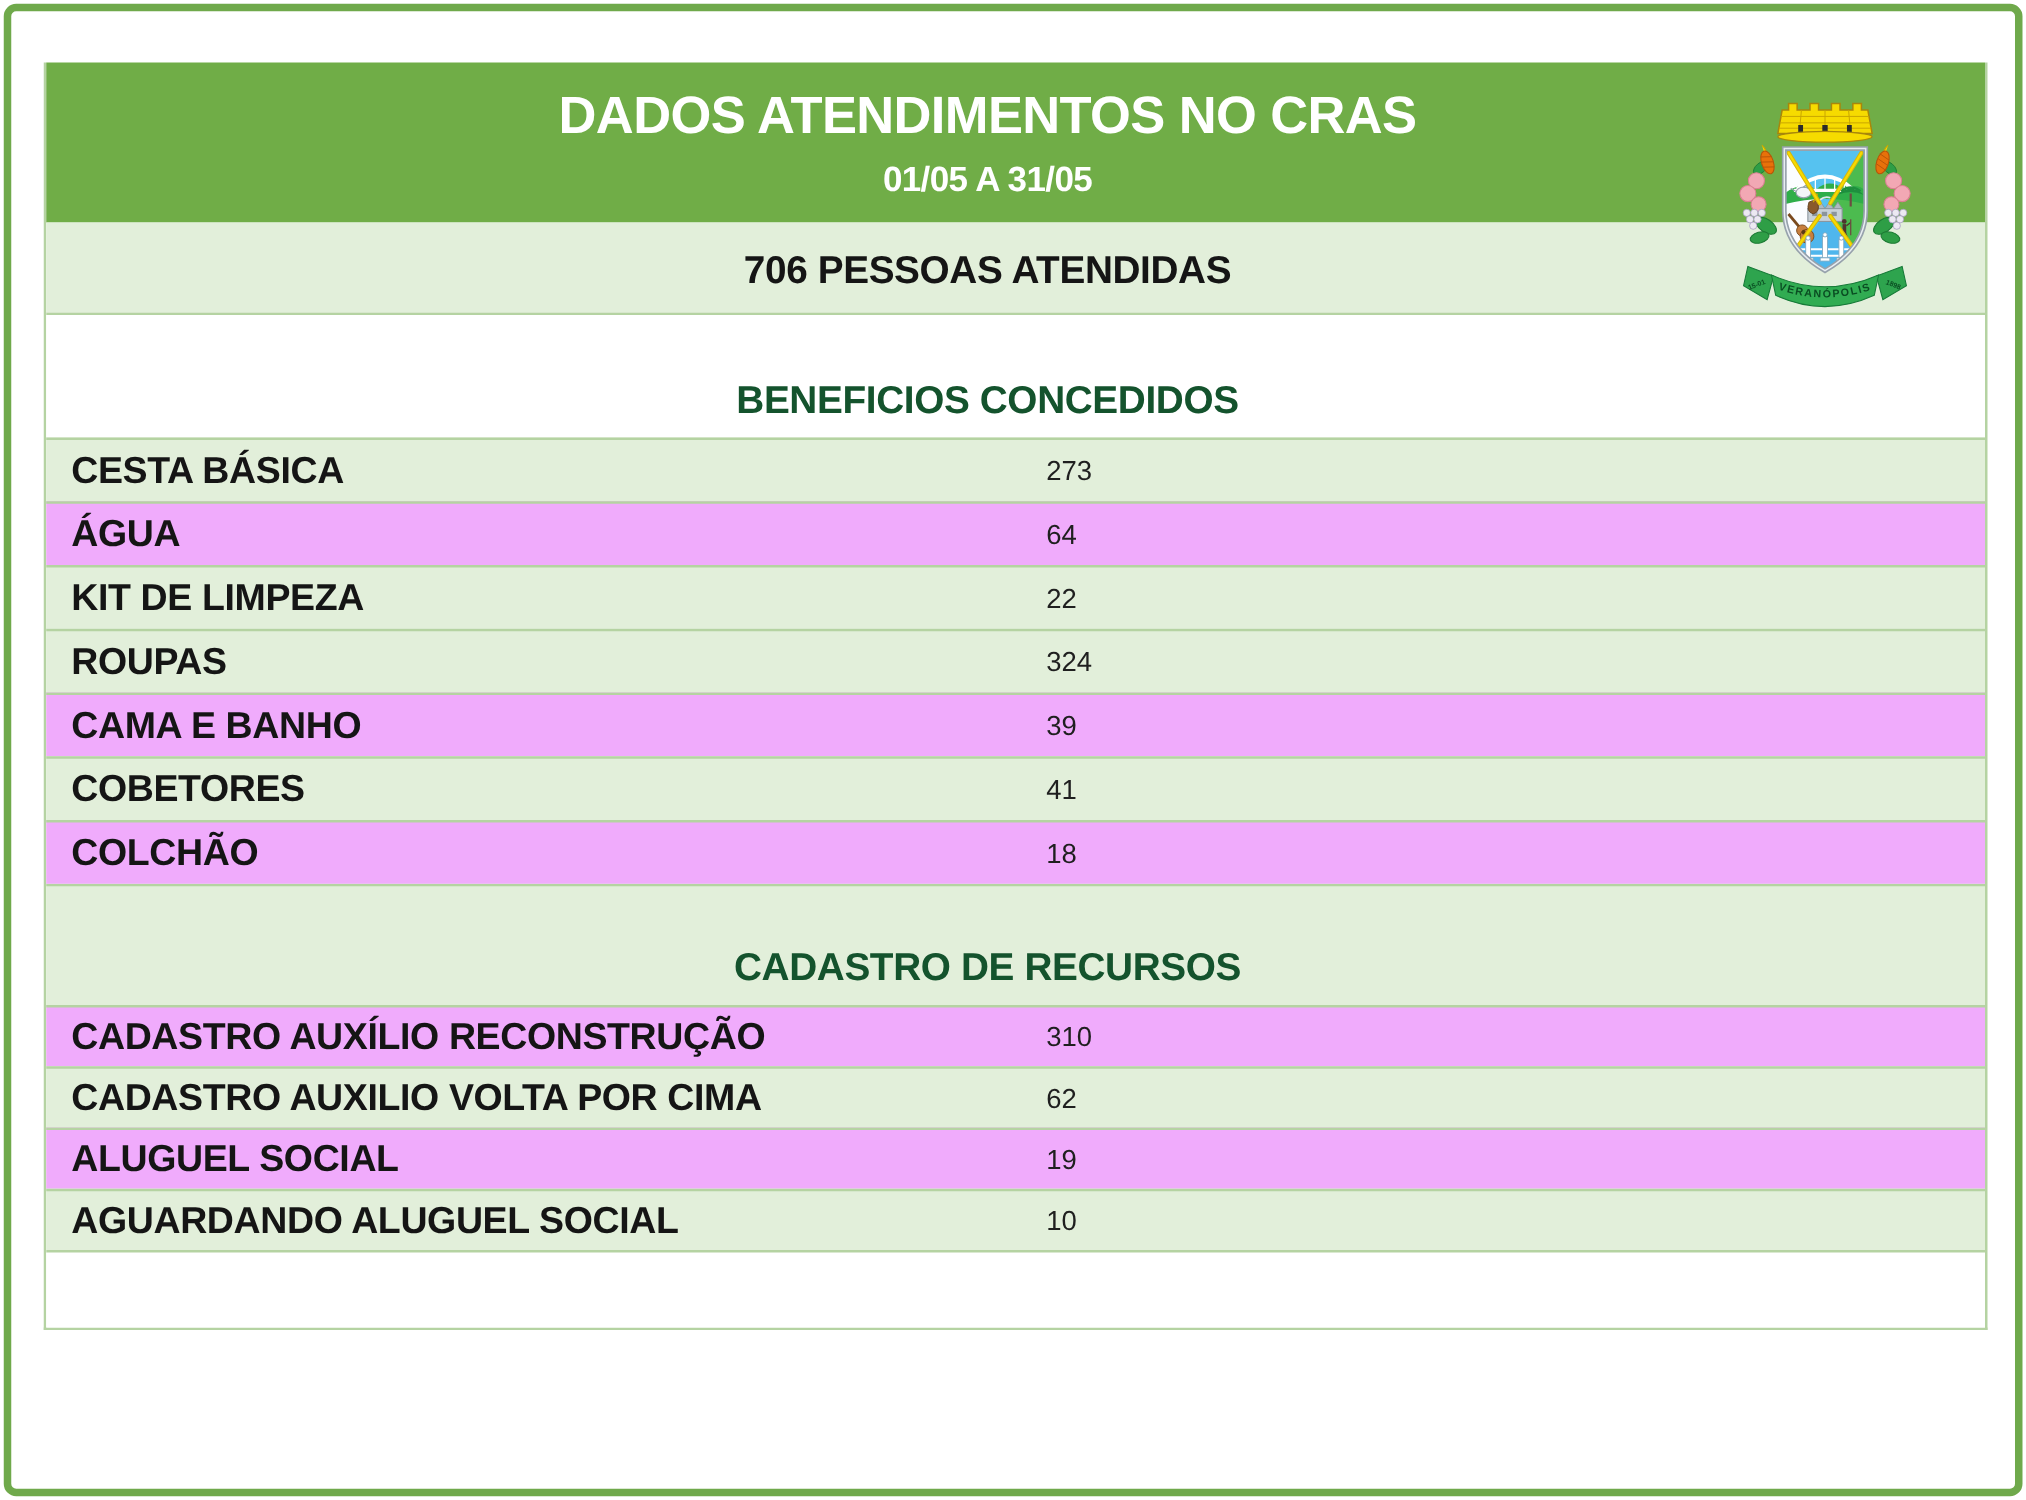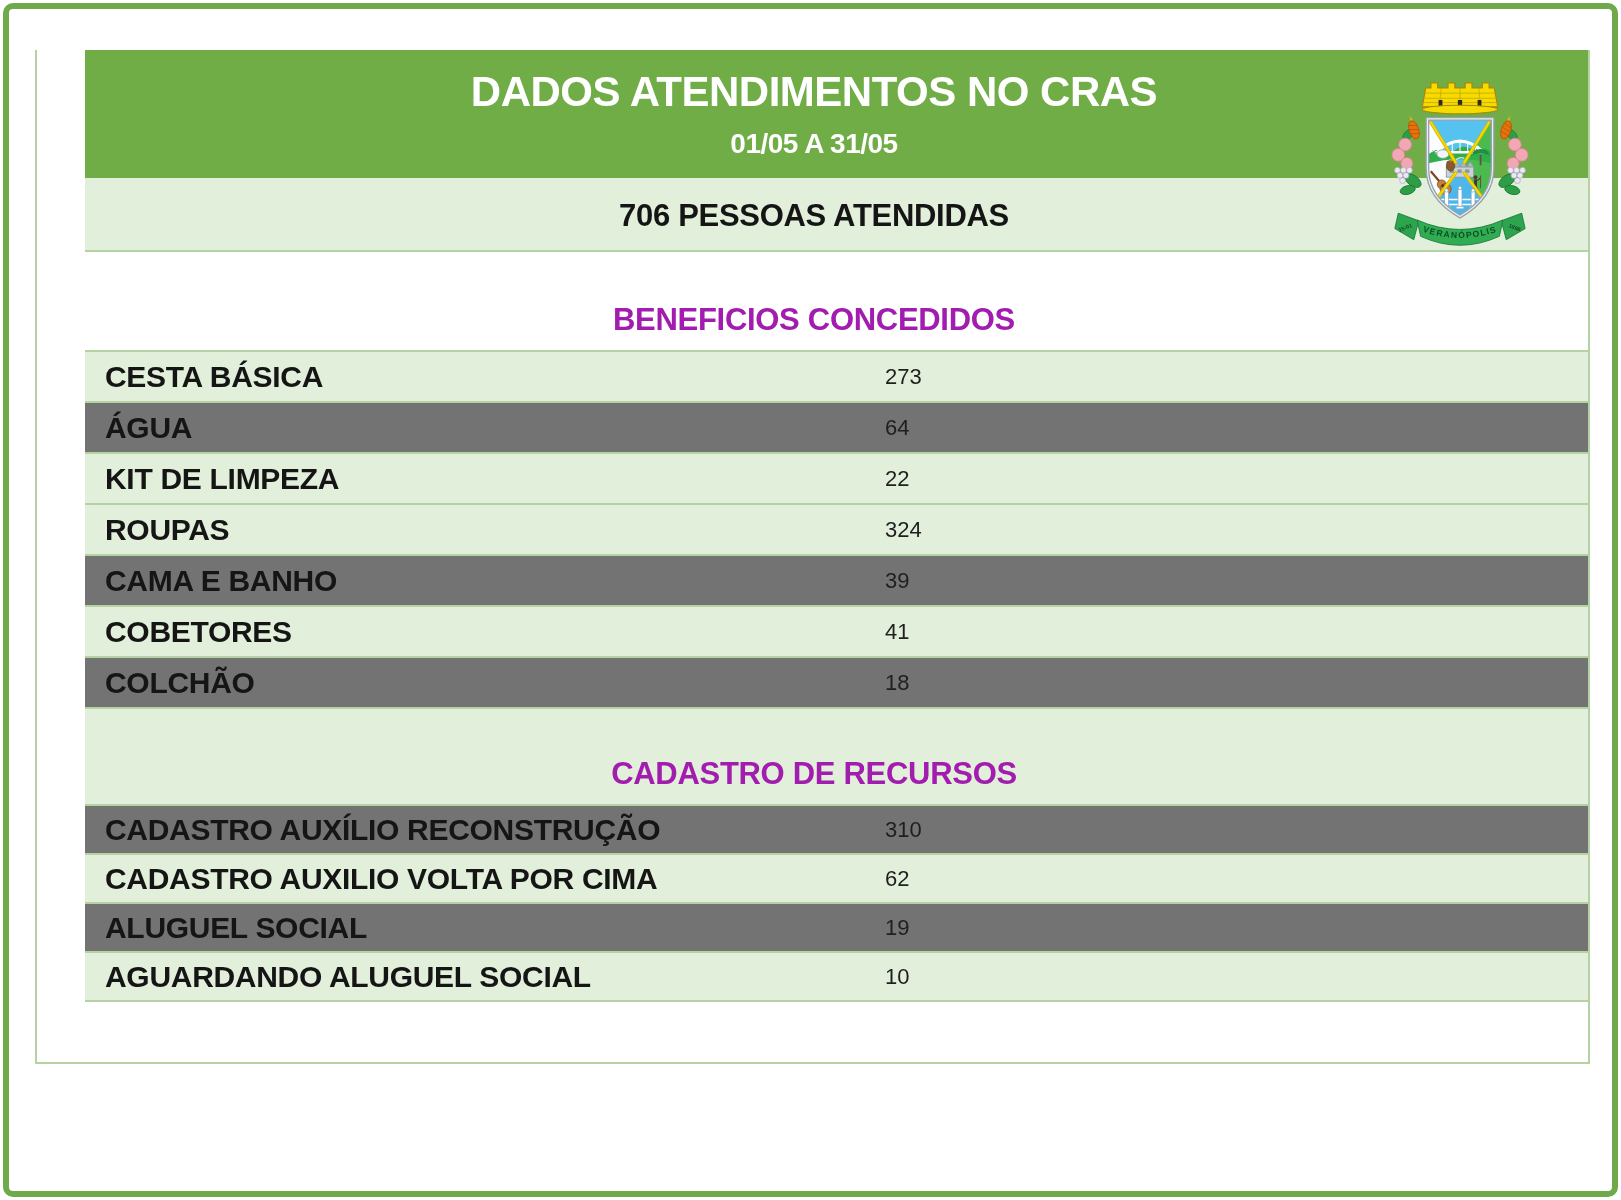--- a/index.html
+++ b/index.html
@@ -12,47 +12,47 @@
     overflow:hidden;
   }
   .page-border {
     position:absolute; inset:3px;
     border:6px solid #6FA94B;
     border-radius:10px;
     pointer-events:none;
   }
   .report {
     position:absolute; left:35px; top:50px; width:1555px;
-    border:2px solid #B5D3A2; border-top:none;padding-left:48px;
+    border:2px solid #B5D3A2; border-top:none;
   }
   .band-header {
     height:128px; background:#70AD47; color:#ffffff;
     display:flex; flex-direction:column; align-items:center; justify-content:center;
     gap:12px; padding-right:45px;
   }
   .title-line1 { font-size:42px; font-weight:bold; letter-spacing:-0.5px; }
   .title-line2 { font-size:28px; font-weight:bold; letter-spacing:-0.5px;text-align:right; }
   .band-summary {
     height:72px; background:#E2EFDA;
     display:flex; align-items:flex-end; justify-content:center;
     padding-bottom:16px; padding-right:45px;
     font-size:31px; font-weight:bold; color:#151515; letter-spacing:-0.3px;
   }
   .section-header {
     display:flex; align-items:flex-end; justify-content:center;
-    font-weight:bold; font-size:31px; color:#a21caf; letter-spacing:-0.3px;
+    font-weight:bold; font-size:31px; color:#14532d; letter-spacing:-0.3px;
     border-top:2px solid #B5D3A2;
     padding-bottom:12px; padding-right:45px;
   }
   .section-header.sec-beneficios { height:100px; background:#ffffff; }
   .section-header.sec-cadastro   { height:97px;  background:#E2EFDA; }
   .row {
     position:relative; height:51px;
     border-top:2px solid #B5D3A2;
-    background:#737373;
+    background:#f0abfc;
   }
   .row.green { background:#E2EFDA; }
   .row.sec2 { height:49px;text-align:center; }
   .row .label {
     position:absolute; left:20px; top:50%; transform:translateY(-50%);
     font-size:30px; font-weight:bold; color:#151515; letter-spacing:-0.3px;
     white-space:nowrap;
   }
   .row .value {
     position:absolute; left:800px; top:50%; transform:translateY(-50%);

